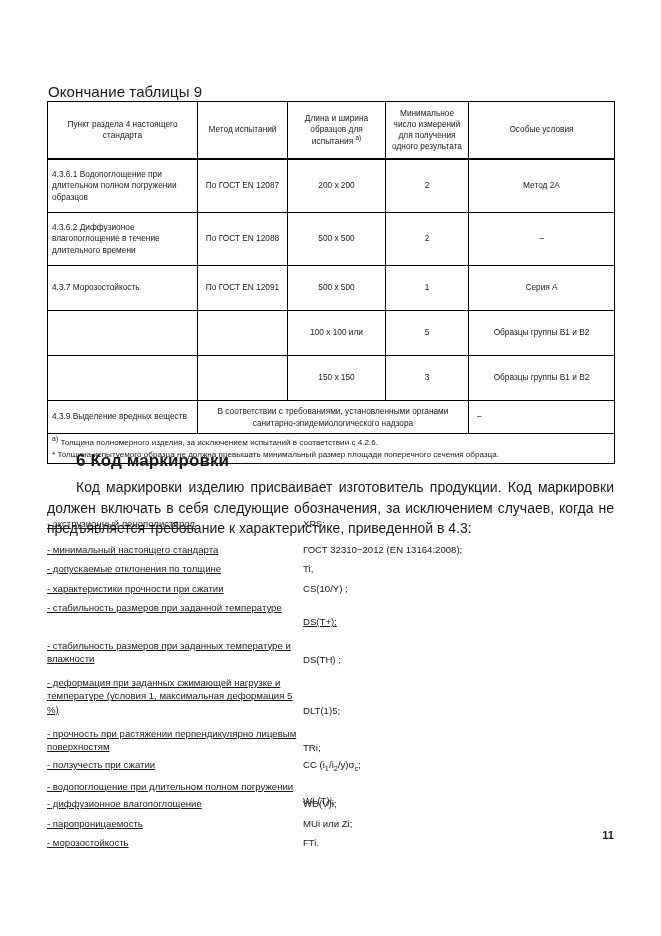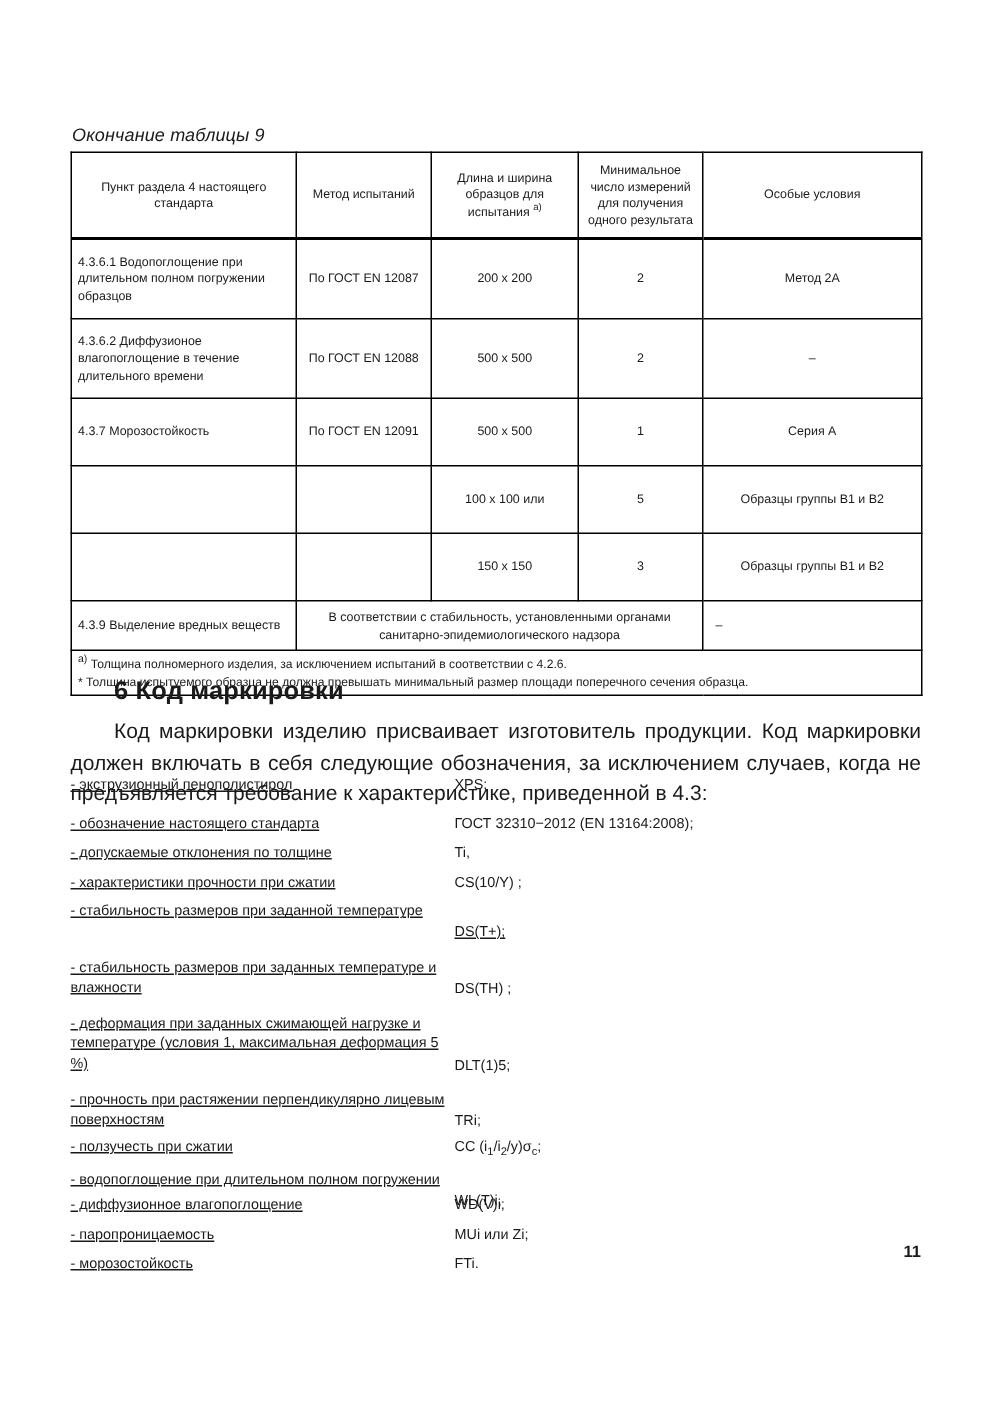--- a/index.html
+++ b/index.html
@@ -39,22 +39,21 @@
     margin-top: 3px;
     border-bottom: 1px solid #000;
     width: 100%;
   }
 
   
   .table-caption {
     position: absolute;
     left: 48px;
     top: 83px;
-    font-size: 12px;
-    font-style: italic;
+    font-size: 15px;
     letter-spacing: 0.1px;
   }
 
   
   .tbl-wrap {
     position: absolute;
     left: 47px;
     top: 101px;
     width: 567px;
   }
@@ -241,21 +240,21 @@
           <td class="c1 mid"></td>
           <td class="c2 mid"></td>
           <td class="c3 mid">150 x 150</td>
           <td class="c4 mid">3</td>
           <td class="c5 mid">Образцы группы В1 и В2</td>
         </tr>
 
 
         <tr>
           <td class="c1 short">4.3.9 Выделение вредных веществ</td>
-          <td class="span-method short" colspan="3">В соответствии с стабильность, установленными органами санитарно-эпидемиологического надзора</td>
+          <td class="span-method short" colspan="3">В соответствии с требованиями, установленными органами санитарно-эпидемиологического надзора</td>
           <td class="c5 short" style="text-align:left;padding-left:8px">–</td>
         </tr>
 
         <tr>
           <td class="footnote" colspan="5">
             <sup>а)</sup>
             <span>Толщина полномерного изделия, за исключением испытаний в соответствии с 4.2.6.</span><br>
             <span>* Толщина испытуемого образца не должна превышать минимальный размер площади поперечного сечения образца.</span>
           </td>
         </tr>
@@ -270,21 +269,21 @@
 
   <div class="codelist">
 
     <div class="row">
       <span class="label">- экструзионный пенополистирол</span>
       <span class="code">XPS;</span>
     </div>
     <div class="gap-12"></div>
 
     <div class="row">
-      <span class="label">- обозначение настоящего стандарта</span>
+      <span class="label">- минимальный настоящего стандарта</span>
       <span class="code">ГОСТ 32310−2012 (EN 13164:2008);</span>
     </div>
     <div class="gap-6"></div>
 
     <div class="row">
       <span class="label">- допускаемые отклонения по толщине</span>
       <span class="code">Ti,</span>
     </div>
     <div class="gap-6"></div>
 

